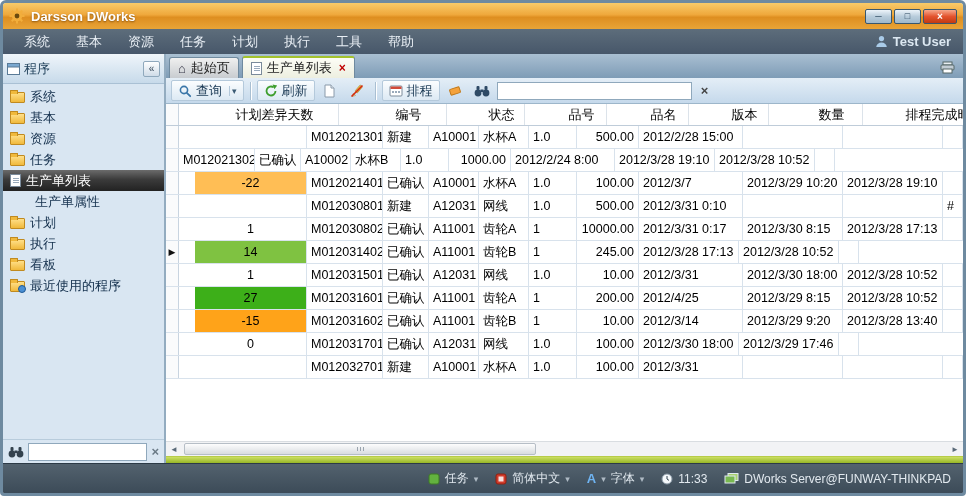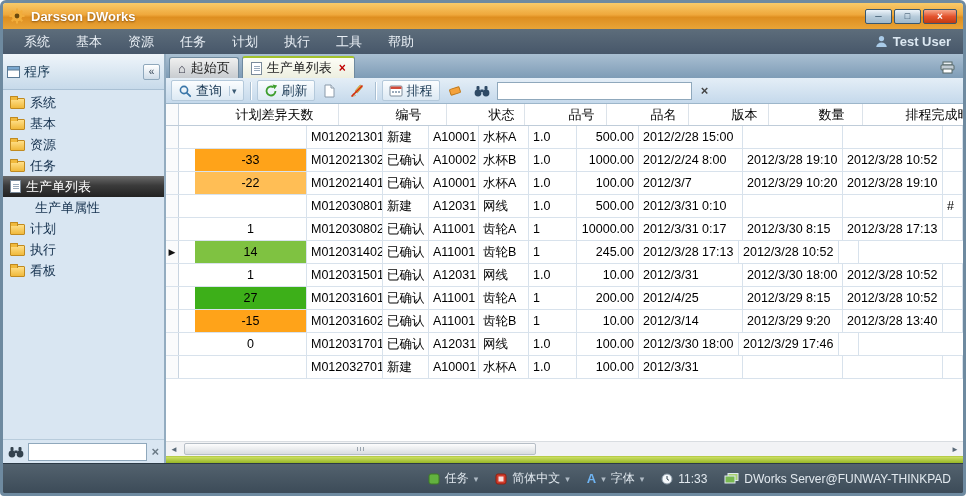--- a/index.html
+++ b/index.html
@@ -27,21 +27,21 @@
   .menu-item { padding:0 13px; line-height:25px; cursor:default; }
   .menubar-user { margin-left:auto; display:flex; align-items:center; gap:5px;
                   color:#DCE8F2; font-weight:bold; padding-right:4px; }
 
   
   .app-body { flex:1; display:flex; min-height:0; }
 
   
   .sidebar { width:163px; flex:none; background:#D9E6F2; border-right:2px solid #93ACC0;
              display:flex; flex-direction:column; }
-  .sidebar-header { height:36px; flex:none; background:linear-gradient(#EFF5FA,#C7DAEA);
+  .sidebar-header { height:30px; flex:none; background:linear-gradient(#EFF5FA,#C7DAEA);
                     border-bottom:1px solid #A9C0D4; display:flex; align-items:center;
                     gap:4px; padding:0 4px; color:#24445E; }
   .collapse-btn { margin-left:auto; width:17px; height:16px; border:1px solid #8FA8BC; border-radius:2px;
                   background:linear-gradient(#fff,#CFDCE8); font-size:10px; line-height:14px;
                   text-align:center; color:#345; cursor:default; }
   .sidebar-tree { flex:1; padding-top:2px; overflow:hidden; }
   .tree-item { height:21px; display:flex; align-items:center; gap:5px; padding:0 4px 0 7px;
                color:#14304D; cursor:default; }
   .tree-item.selected { background:linear-gradient(#6B6B6B,#3B3B3B 45%,#222); color:#fff; }
   .tree-item.indent { padding-left:32px; }
@@ -216,20 +216,24 @@
             <span class="tree-label">计划</span>
           </div>
           <div class="tree-item">
             <span class="tree-icon folder"></span>
             <span class="tree-label">执行</span>
           </div>
           <div class="tree-item">
             <span class="tree-icon folder"></span>
             <span class="tree-label">看板</span>
           </div>
+          <div class="tree-item">
+            <span class="tree-icon folder-recent"></span>
+            <span class="tree-label">最近使用的程序</span>
+          </div>
         </div>
       <div class="sidebar-search">
         <span>
           <svg width="16" height="12" viewBox="0 0 16 12" fill="#33424E">
             <rect x="2.5" y="1" width="3" height="4" rx="1"></rect>
             <rect x="10.5" y="1" width="3" height="4" rx="1"></rect>
             <rect x="6.5" y="4.5" width="3" height="2.5"></rect>
             <circle cx="4" cy="8" r="3.4"></circle>
             <circle cx="12" cy="8" r="3.4"></circle>
           </svg>
@@ -353,23 +357,20 @@
               <div class="g-cell" style="width: 50px;">水杯A</div>
               <div class="g-cell" style="width: 48px;">1.0</div>
               <div class="g-cell right" style="width: 62px;">500.00</div>
               <div class="g-cell" style="width: 104px;">2012/2/28 15:00</div>
               <div class="g-cell" style="width: 100px;"></div>
               <div class="g-cell" style="width: 100px;"></div>
               <div class="g-cell" style="width: 20px;"></div>
             </div>
             <div class="g-row">
               <div class="g-gutter"></div>
-              <div class="g-cell diff" style="width: 128px;">
-                <div class="diff-box" style="background: rgb(255, 163, 25);">-33</div>
-              </div>
               <div class="g-cell" style="width: 76px;">M012021302</div>
               <div class="g-cell" style="width: 46px;">已确认</div>
               <div class="g-cell" style="width: 50px;">A10002</div>
               <div class="g-cell" style="width: 50px;">水杯B</div>
               <div class="g-cell" style="width: 48px;">1.0</div>
               <div class="g-cell right" style="width: 62px;">1000.00</div>
               <div class="g-cell" style="width: 104px;">2012/2/24 8:00</div>
               <div class="g-cell" style="width: 100px;">2012/3/28 19:10</div>
               <div class="g-cell" style="width: 100px;">2012/3/28 10:52</div>
               <div class="g-cell" style="width: 20px;"></div>

